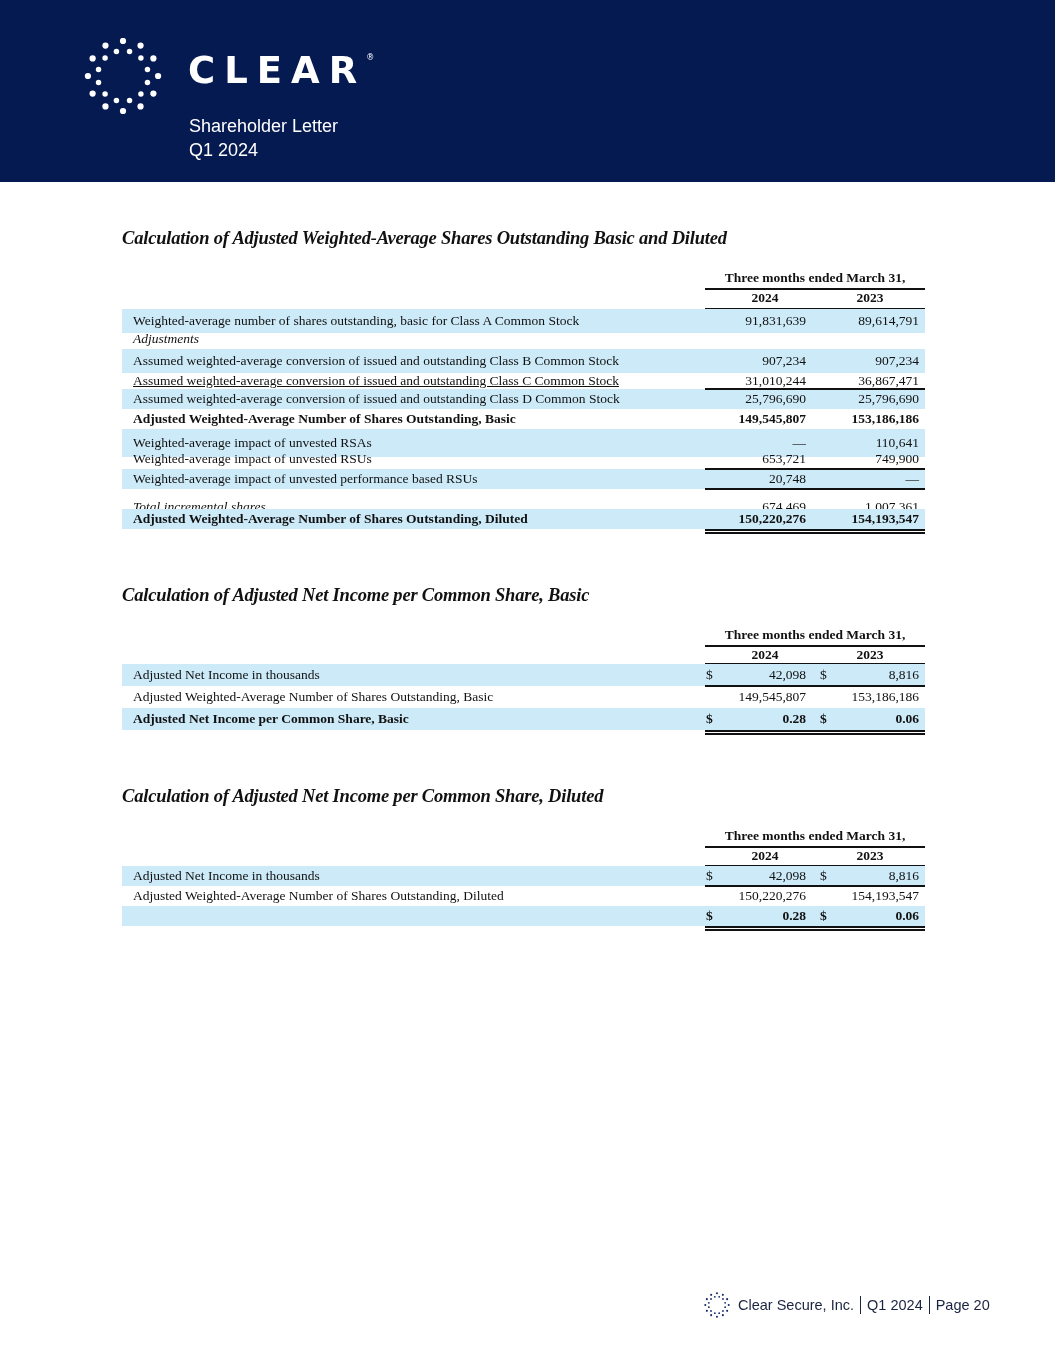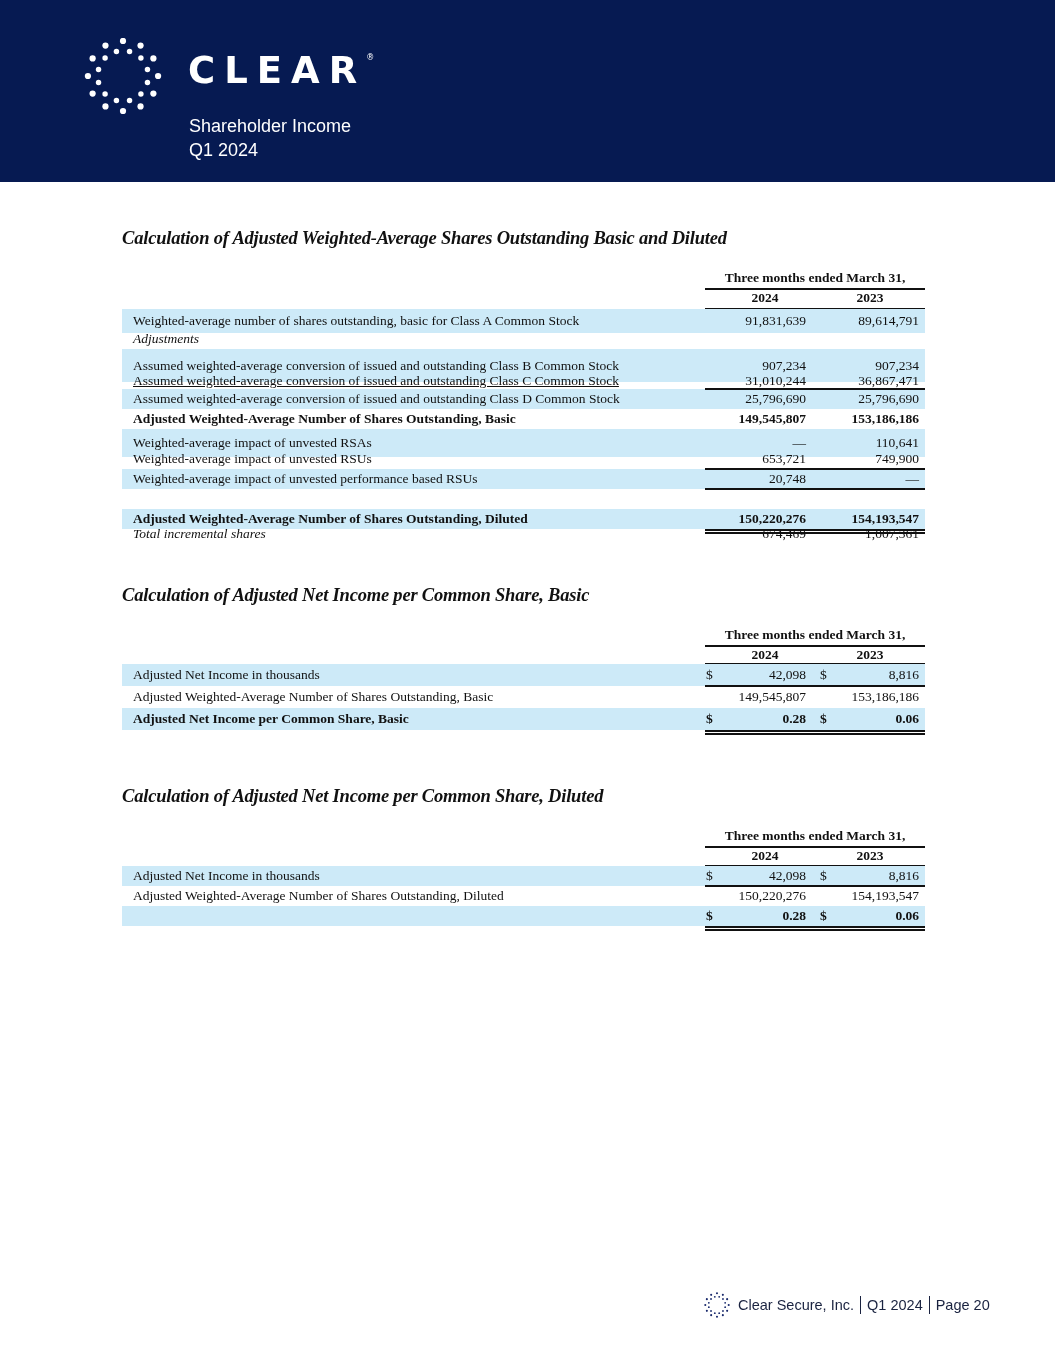--- a/index.html
+++ b/index.html
@@ -82,41 +82,41 @@
       <circle cx="21.62" cy="57.38" r="2.8" fill="#ffffff"></circle>
       <circle cx="14.89" cy="45.73" r="2.8" fill="#ffffff"></circle>
       <circle cx="14.89" cy="32.27" r="2.8" fill="#ffffff"></circle>
       <circle cx="21.62" cy="20.62" r="2.8" fill="#ffffff"></circle>
       <circle cx="33.27" cy="13.89" r="2.8" fill="#ffffff"></circle>
       <circle cx="46.73" cy="13.89" r="2.8" fill="#ffffff"></circle>
       <circle cx="58.38" cy="20.62" r="2.8" fill="#ffffff"></circle>
       <circle cx="65.11" cy="32.27" r="2.8" fill="#ffffff"></circle>
     </svg>
   <div class="brand"><span>CLEAR</span><sup>®</sup></div>
-  <div class="sub1">Shareholder Income</div>
+  <div class="sub1">Shareholder Letter</div>
   <div class="sub2">Q1 2024</div>
 </div>
 
 <div class="section-title" style="top:228px">Calculation of Adjusted Weighted-Average Shares Outstanding Basic and Diluted</div>
 <div id="t0">
     <div class="period" style="top: 270px;">Three months ended March 31,</div>
     <div class="years" style="top: 290px; left: 740px; width: 50px; justify-content: center;">2024</div>
     <div class="years" style="top: 290px; left: 845px; width: 50px; justify-content: center;">2023</div>
     <div class="hr" style="left: 705px; width: 220px; top: 308px; height: 2px;"></div>
     <div class="row shade" style="top: 309px; height: 24px;">
       <span class="label">Weighted-average number of shares outstanding, basic for Class A Common Stock</span>
       <span class="c1" style="right: 119px;">91,831,639</span>
       <span class="c2" style="right: 6px;">89,614,791</span>
     </div>
     <div class="row ital" style="top: 329px; height: 20px;">
       <span class="label">Adjustments</span>
       <span class="c1" style="right: 119px;"></span>
       <span class="c2" style="right: 6px;"></span>
     </div>
-    <div class="row shade" style="top: 349px; height: 33px;">
+    <div class="row shade" style="top: 349px; height: 24px;">
       <span class="label">Assumed weighted-average conversion of issued and outstanding Class B Common Stock</span>
       <span class="c1" style="right: 119px;">907,234</span>
       <span class="c2" style="right: 6px;">907,234</span>
     </div>
     <div class="row" style="top: 369px; height: 24px; text-decoration: underline;">
       <span class="label">Assumed weighted-average conversion of issued and outstanding Class C Common Stock</span>
       <span class="c1" style="right: 119px;">31,010,244</span>
       <span class="c2" style="right: 6px;">36,867,471</span>
     </div>
     <div class="row shade" style="top: 389px; height: 20px;">
@@ -137,21 +137,21 @@
     <div class="row" style="top: 449px; height: 20px;">
       <span class="label">Weighted-average impact of unvested RSUs</span>
       <span class="c1" style="right: 119px;">653,721</span>
       <span class="c2" style="right: 6px;">749,900</span>
     </div>
     <div class="row shade" style="top: 469px; height: 20px;">
       <span class="label">Weighted-average impact of unvested performance based RSUs</span>
       <span class="c1" style="right: 119px;">20,748</span>
       <span class="c2" style="right: 6px;">—</span>
     </div>
-    <div class="row ital" style="top: 489px; height: 36px; margin-top: 27px;">
+    <div class="row ital" style="top: 489px; height: 36px;">
       <span class="label">Total incremental shares</span>
       <span class="c1" style="right: 119px;">674,469</span>
       <span class="c2" style="right: 6px; font-weight: normal;">1,007,361</span>
     </div>
     <div class="row shade bold" style="top: 509px; height: 20px;">
       <span class="label">Adjusted Weighted-Average Number of Shares Outstanding, Diluted</span>
       <span class="c1" style="right: 119px;">150,220,276</span>
       <span class="c2" style="right: 6px;">154,193,547</span>
     </div>
     <div class="hr" style="left: 705px; width: 220px; top: 388px; height: 2px;"></div>

